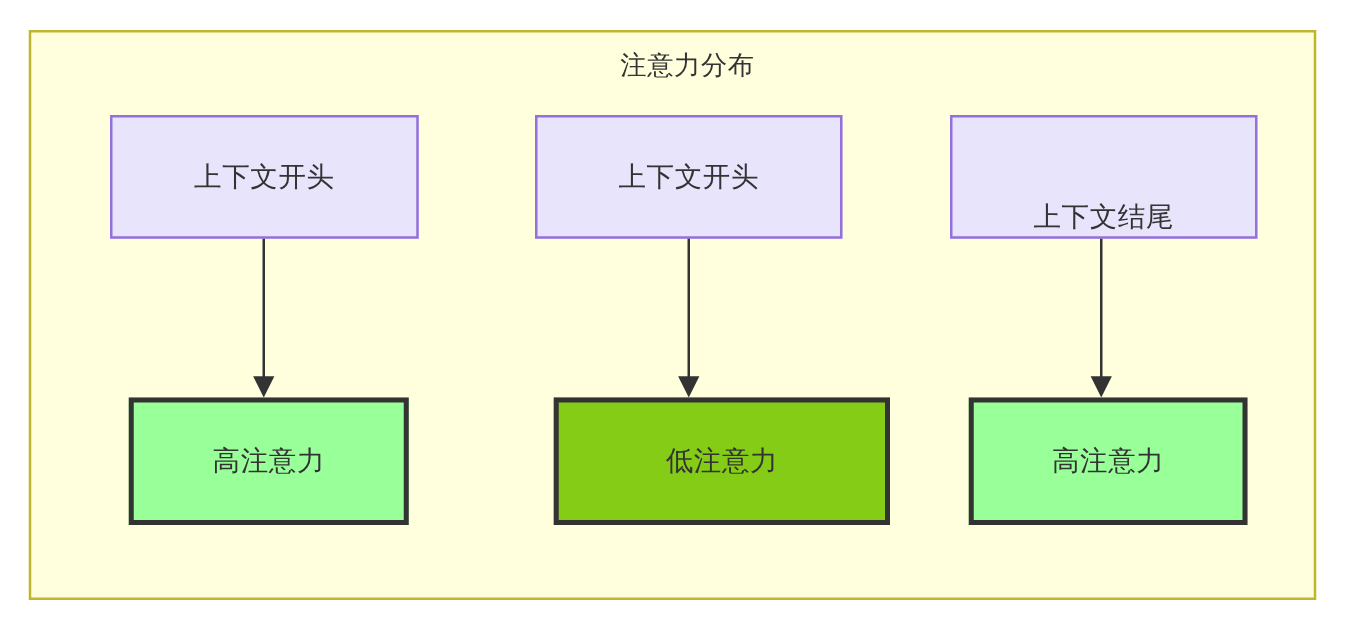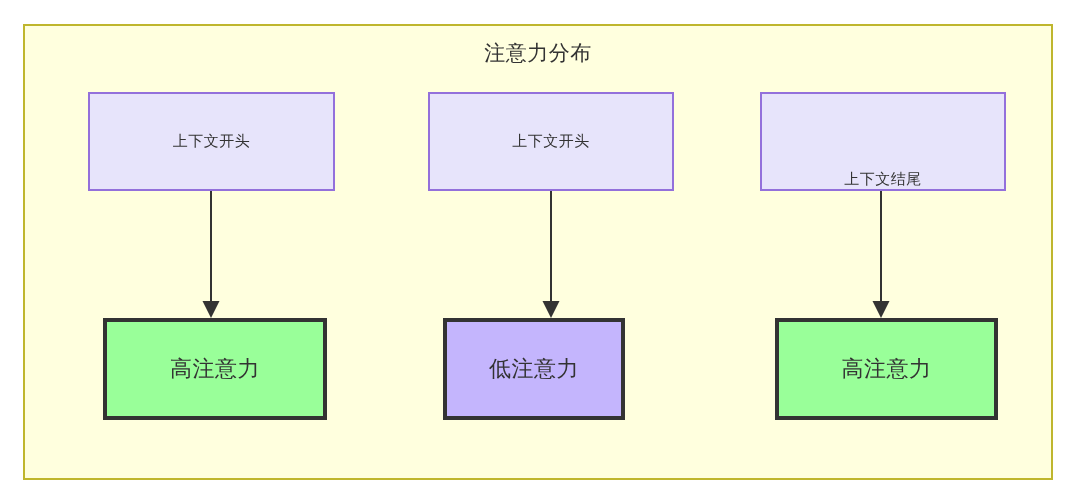--- a/index.html
+++ b/index.html
@@ -28,42 +28,42 @@
     top: 24px;
     width: 1030px;
     height: 456px;
     background: #ffffde;
     border: 2px solid #bfb62d;
     box-sizing: border-box;
   }
 
   .subgraph-title {
     position: absolute;
-    left: 0;
+    left: 12px;
     top: 14px;
     width: 100%;
     text-align: center;
     font-size: 21px;
     color: #333333;
     letter-spacing: 0.5px;
     line-height: 1.2;
   }
 
   
   .node-top {
     position: absolute;
     top: 92px;
     height: 99px;
     background: #e7e4fb;
     border: 2px solid #9370db;
     box-sizing: border-box;
     display: flex;
     align-items: center;
     justify-content: center;
-    font-size: 15px;
+    font-size: 22px;
     color: #333333;
     letter-spacing: 0.5px;
   }
   #node-top-1 { left: 88px;  width: 247px; }
   #node-top-2 { left: 428px; width: 246px; }
   #node-top-3 { left: 760px; width: 246px; align-items: flex-end; }
 
   
   .node-bottom {
     position: absolute;
@@ -72,21 +72,21 @@
     border: 4px solid #333333;
     box-sizing: border-box;
     display: flex;
     align-items: center;
     justify-content: center;
     font-size: 22px;
     color: #333333;
     letter-spacing: 0.5px;
   }
   #node-bottom-1 { left: 103px; width: 224px; background: #99ff99; }
-  #node-bottom-2 { left: 443px; width: 182px; background: #c4b5fd; }
+  #node-bottom-2 { left: 443px; width: 269px; background: #84cc16; }
   #node-bottom-3 { left: 775px; width: 223px; background: #99ff99; }
 
   
   .edge {
     position: absolute;
     top: 191px;
     width: 22px;
     height: 128px;
     overflow: visible;
   }

